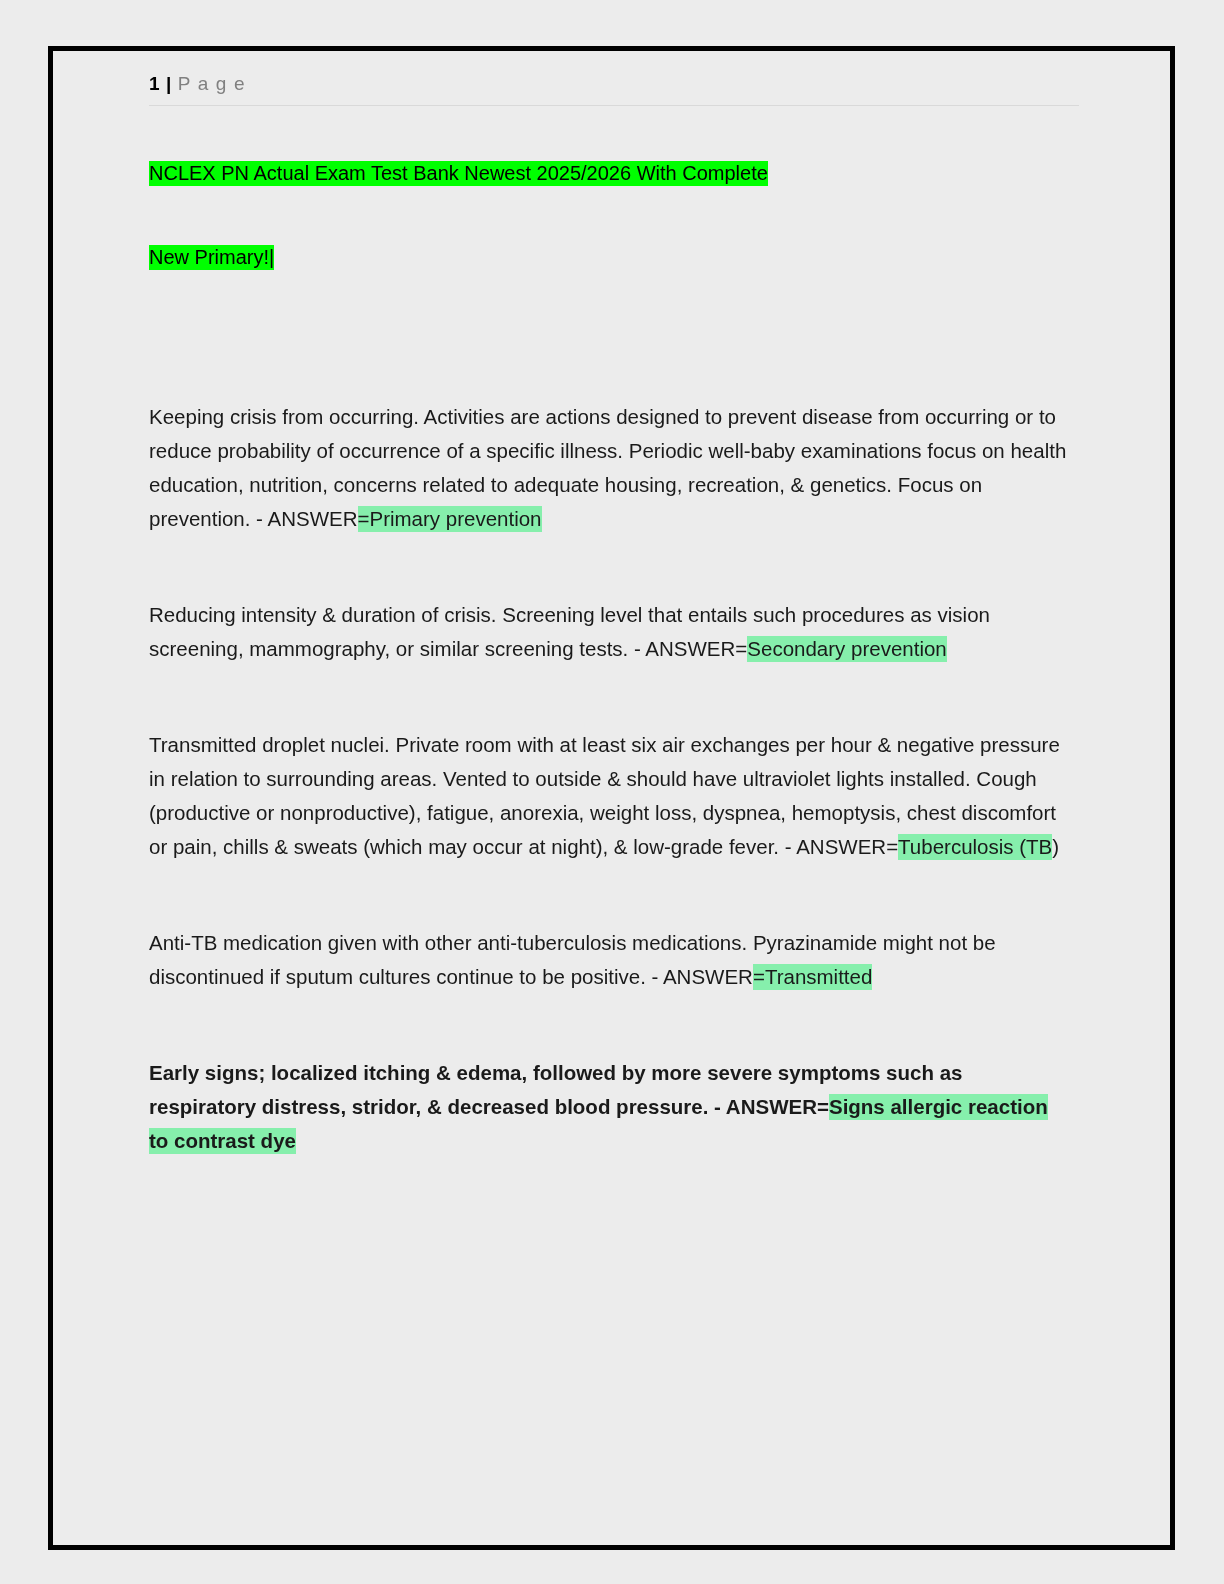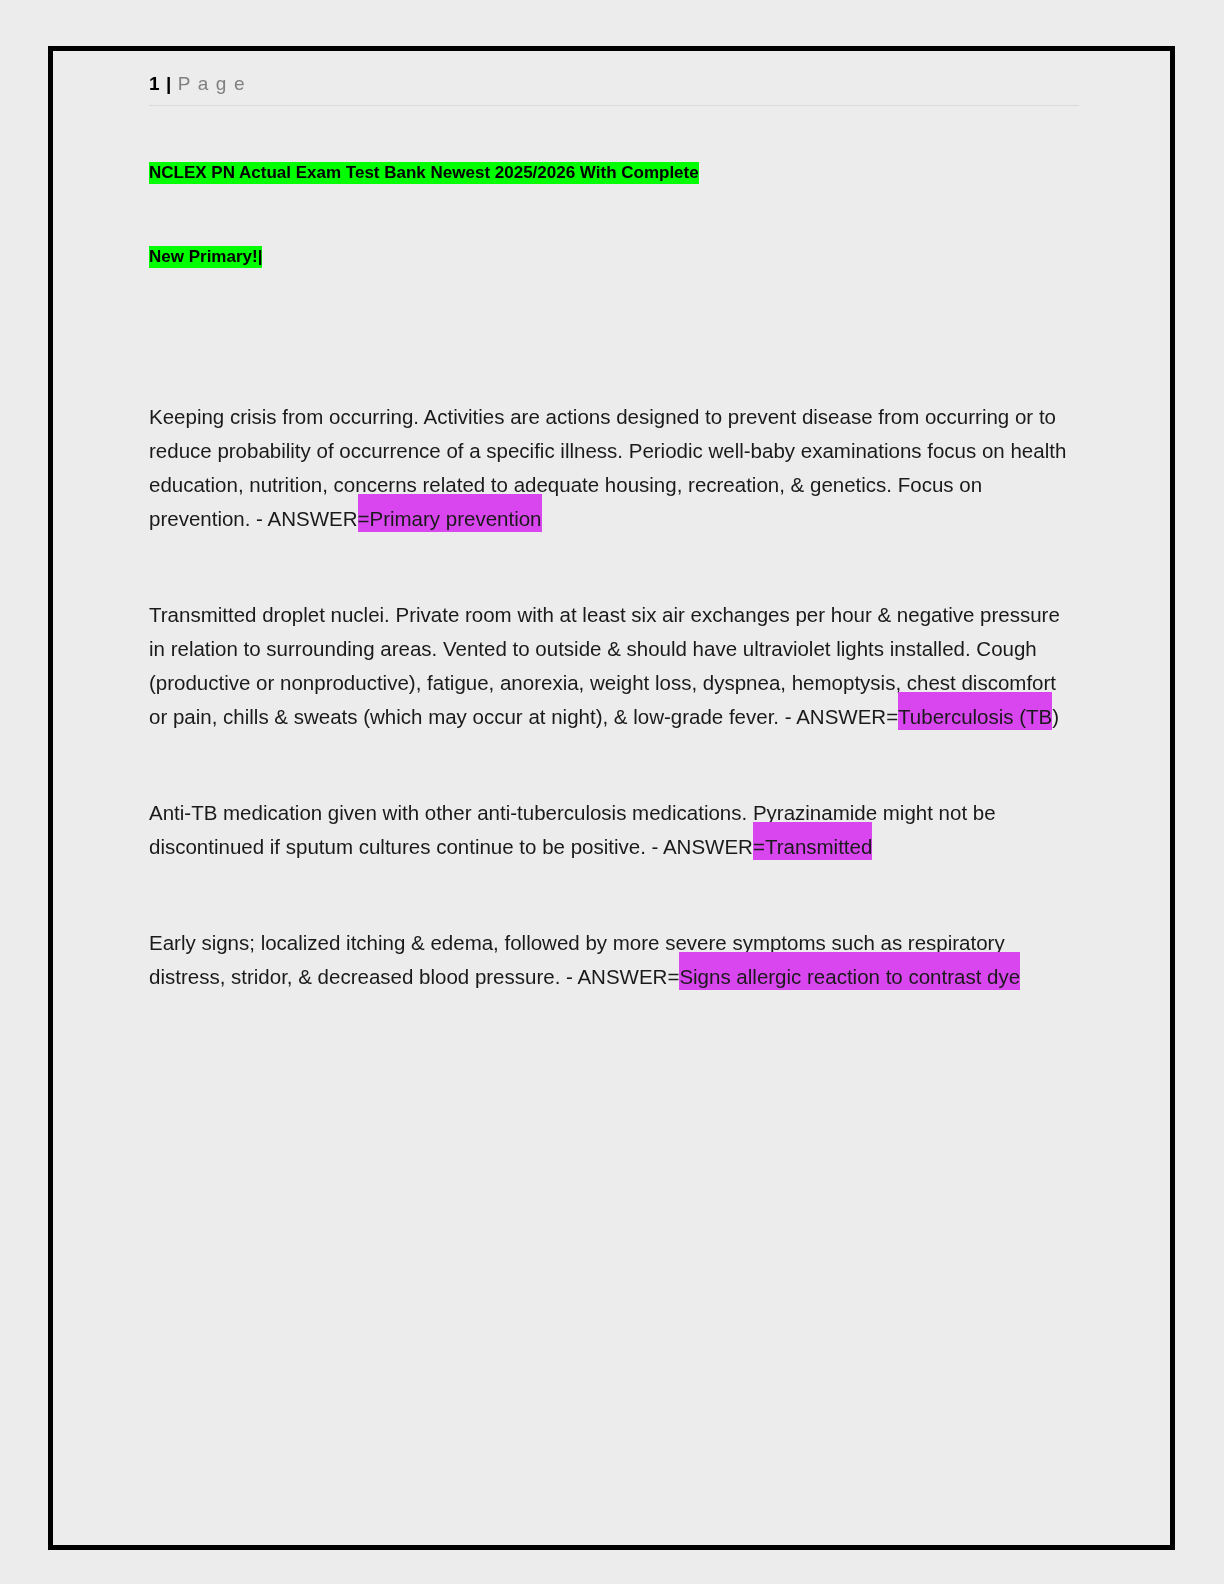--- a/index.html
+++ b/index.html
@@ -52,22 +52,22 @@
   }
   .header-rule {
     width: 930px;
     height: 1px;
     background: #d9d9d9;
     margin-bottom: 46px;
   }
 
   
   .doc-title {
-    font-size: 17px;
-    font-weight: bold;
+    font-size: 20px;
+    font-weight: normal;
     line-height: 42px;
     color: #000000;
     margin: 0 0 0 0;
     width: 900px;
   }
   .doc-title .hl-green {
     background: #00ff00;
     box-decoration-break: clone;
     -webkit-box-decoration-break: clone;
     padding: 1px 0 2px 0;
@@ -81,26 +81,27 @@
   .qa-block {
     font-size: 20.5px;
     line-height: 34px;
     color: #1a1a1a;
     margin: 0 0 62px 0;
     width: 920px;
     text-align: left;
   }
   .qa-block:last-child {
     margin-bottom: 11px;
+    font-weight: bold;
   }
   .hl-yellow {
-    background: #d946ef;
+    background: #86efac;
     box-decoration-break: clone;
     -webkit-box-decoration-break: clone;
-    padding: 13px 0 2px 0;
+    padding: 1px 0 2px 0;
   }
 </style>
 </head>
 <body>
 
 <div class="page-frame">
   <div class="page-inner">
 
     <div class="doc-header"><span class="pagenum">1</span> <span class="sep">|</span> <span>P a g e</span></div>
 
@@ -109,20 +110,21 @@
     <h1 class="doc-title">
       <span class="hl-green">NCLEX PN Actual Exam Test Bank Newest 2025/2026 With Complete</span><br>
       <br>
       <span class="hl-green">New Primary!|</span>
     </h1>
 
     <div class="title-gap"></div>
 
     <p class="qa-block"><span>Keeping crisis from occurring. Activities are actions designed to prevent disease from occurring or to reduce probability of occurrence of a specific illness. Periodic well-baby examinations focus on health education, nutrition, concerns related to adequate housing, recreation, &amp; genetics. Focus on prevention. - ANSWER</span><span class="hl-yellow">=Primary prevention</span><span></span></p>
 
+    <p class="qa-block"><span>Reducing intensity &amp; duration of crisis. Screening level that entails such procedures as vision screening, mammography, or similar screening tests. - ANSWER=</span><span class="hl-yellow">Secondary prevention</span><span></span></p>
 
 
 
     <p class="qa-block"><span>Transmitted droplet nuclei. Private room with at least six air exchanges per hour &amp; negative pressure in relation to surrounding areas. Vented to outside &amp; should have ultraviolet lights installed. Cough (productive or nonproductive), fatigue, anorexia, weight loss, dyspnea, hemoptysis, chest discomfort or pain, chills &amp; sweats (which may occur at night), &amp; low-grade fever. - ANSWER=</span><span class="hl-yellow">Tuberculosis (TB</span><span>)</span></p>
 
     <p class="qa-block"><span>Anti-TB medication given with other anti-tuberculosis medications. Pyrazinamide might not be discontinued if sputum cultures continue to be positive. - ANSWER</span><span class="hl-yellow">=Transmitted</span><span></span></p>
 
     <p class="qa-block"><span>Early signs; localized itching &amp; edema, followed by more severe symptoms such as respiratory distress, stridor, &amp; decreased blood pressure. - ANSWER=</span><span class="hl-yellow">Signs allergic reaction to contrast dye</span><span></span></p>
 
   </div>

